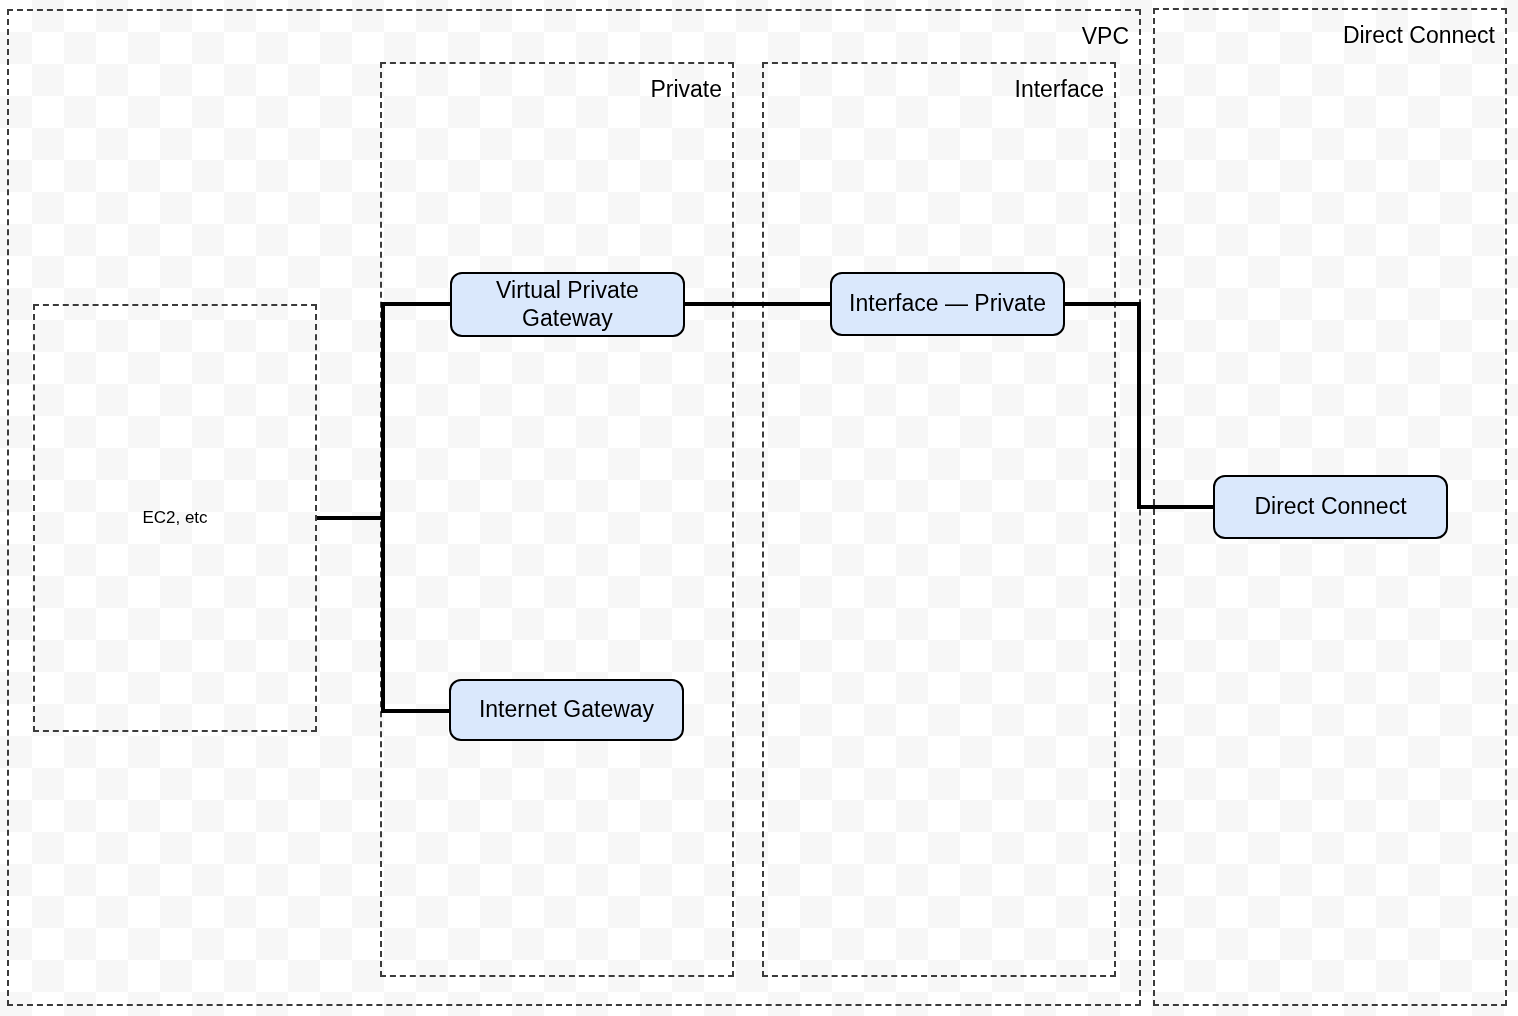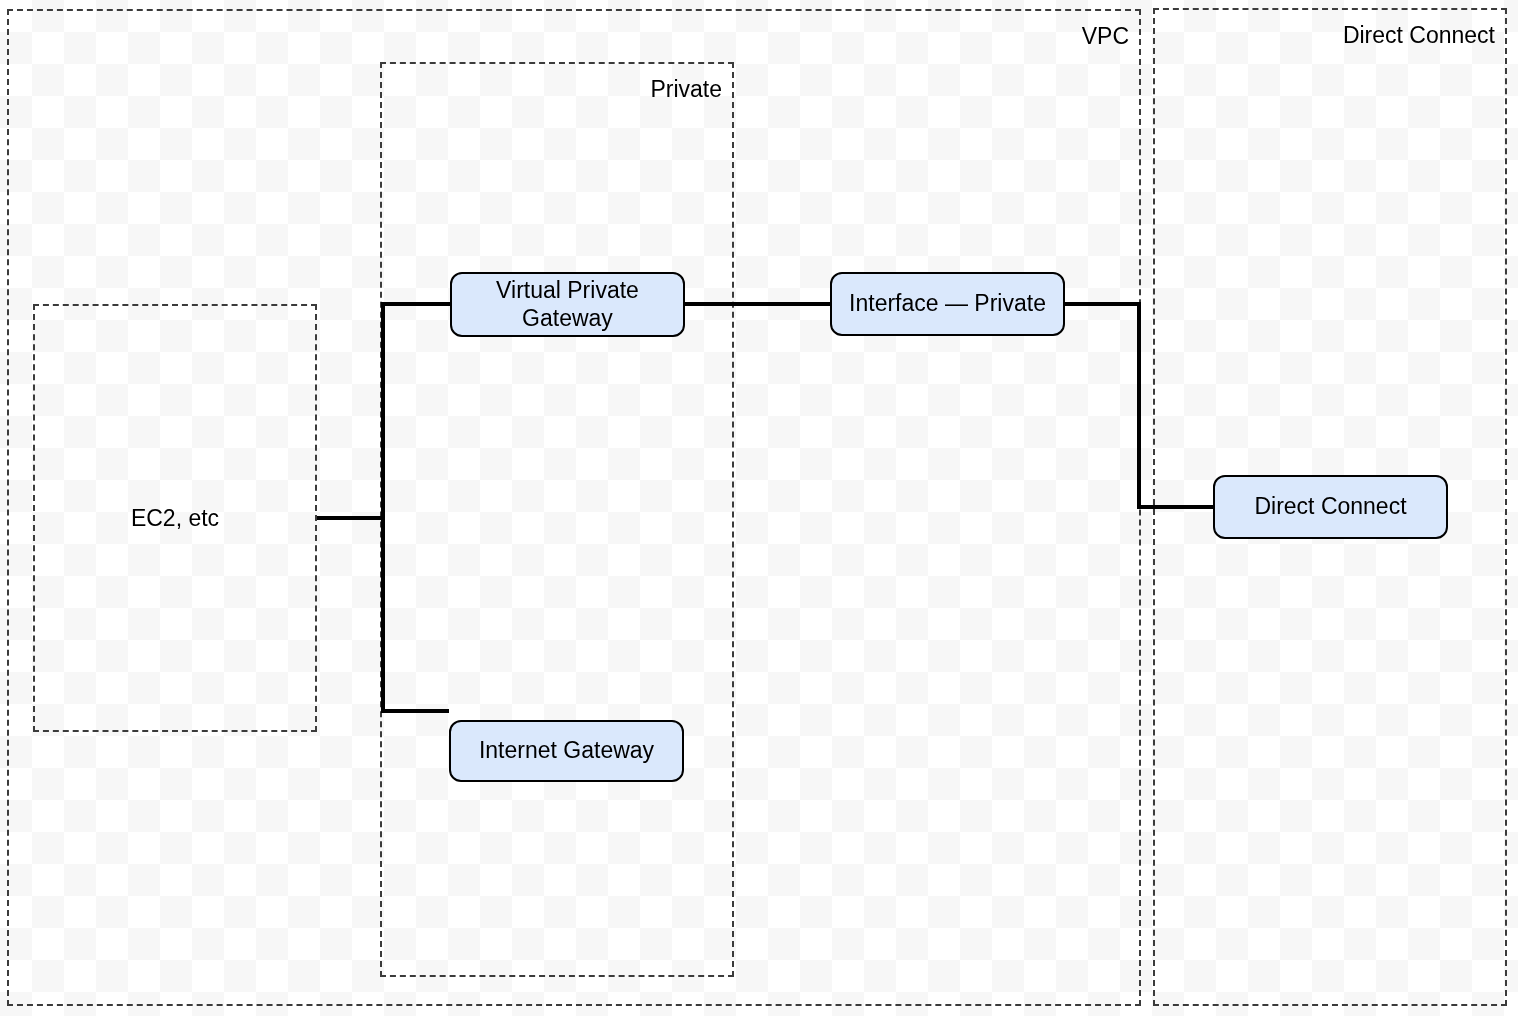--- a/index.html
+++ b/index.html
@@ -28,21 +28,21 @@
   }
   .zone-label {
     position: absolute;
     top: 12px;
     right: 10px;
     font-size: 23px;
     line-height: 1.2;
     white-space: nowrap;
   }
   .zone-ec2 { display: flex; align-items: center; justify-content: center; }
-  .ec2-label { font-size: 23px; }
+  .ec2-label { font-size: 17px; }
   #zone-vpc            { left: 7px;    top: 9px;   width: 1134px; height: 997px; }
   #zone-direct-connect { left: 1153px; top: 8px;   width: 354px;  height: 998px; }
   #zone-gateway        { left: 380px;  top: 62px;  width: 354px;  height: 915px; }
   #zone-interface      { left: 762px;  top: 62px;  width: 354px;  height: 915px; }
   #zone-ec2            { left: 33px;   top: 304px; width: 284px;  height: 428px; }
   .connectors {
     position: absolute;
     left: 0; top: 0;
     width: 1518px; height: 1016px;
     pointer-events: none;
@@ -63,40 +63,43 @@
     align-items: center;
     justify-content: center;
     text-align: center;
     font-size: 23px;
     line-height: 1.2;
   }
   .node-text { display: inline-block; }
   .node-text.wrap { max-width: 160px; }
   #node-vpg              { left: 450px;  top: 272px; width: 235px; height: 65px; }
   #node-interface-private{ left: 830px;  top: 272px; width: 235px; height: 64px; }
-  #node-internet-gateway { left: 449px;  top: 679px; width: 235px; height: 62px; margin-top: 41px; }
+  #node-internet-gateway { left: 449px;  top: 679px; width: 235px; height: 62px; }
   #node-direct-connect   { left: 1213px; top: 475px; width: 235px; height: 64px; }
 </style>
 </head>
 <body>
 
 <div class="canvas">
 
   <div class="zone" id="zone-vpc">
     <span class="zone-label">VPC</span>
   </div>
 
   <div class="zone" id="zone-direct-connect">
     <span class="zone-label">Direct Connect</span>
   </div>
 
   <div class="zone" id="zone-gateway">
     <span class="zone-label">Private</span>
   </div>
 
+  <div class="zone" id="zone-interface">
+    <span class="zone-label">Interface</span>
+  </div>
 
   <div class="zone zone-ec2" id="zone-ec2">
     <span class="ec2-label">EC2, etc</span>
   </div>
 
   <svg class="connectors" viewBox="0 0 1518 1016">
     <polyline points="830,304 383,304 383,711 449,711"></polyline>
     <polyline points="317,518 383,518"></polyline>
     <polyline points="1065,304 1139,304 1139,507 1213,507"></polyline>
   </svg>

